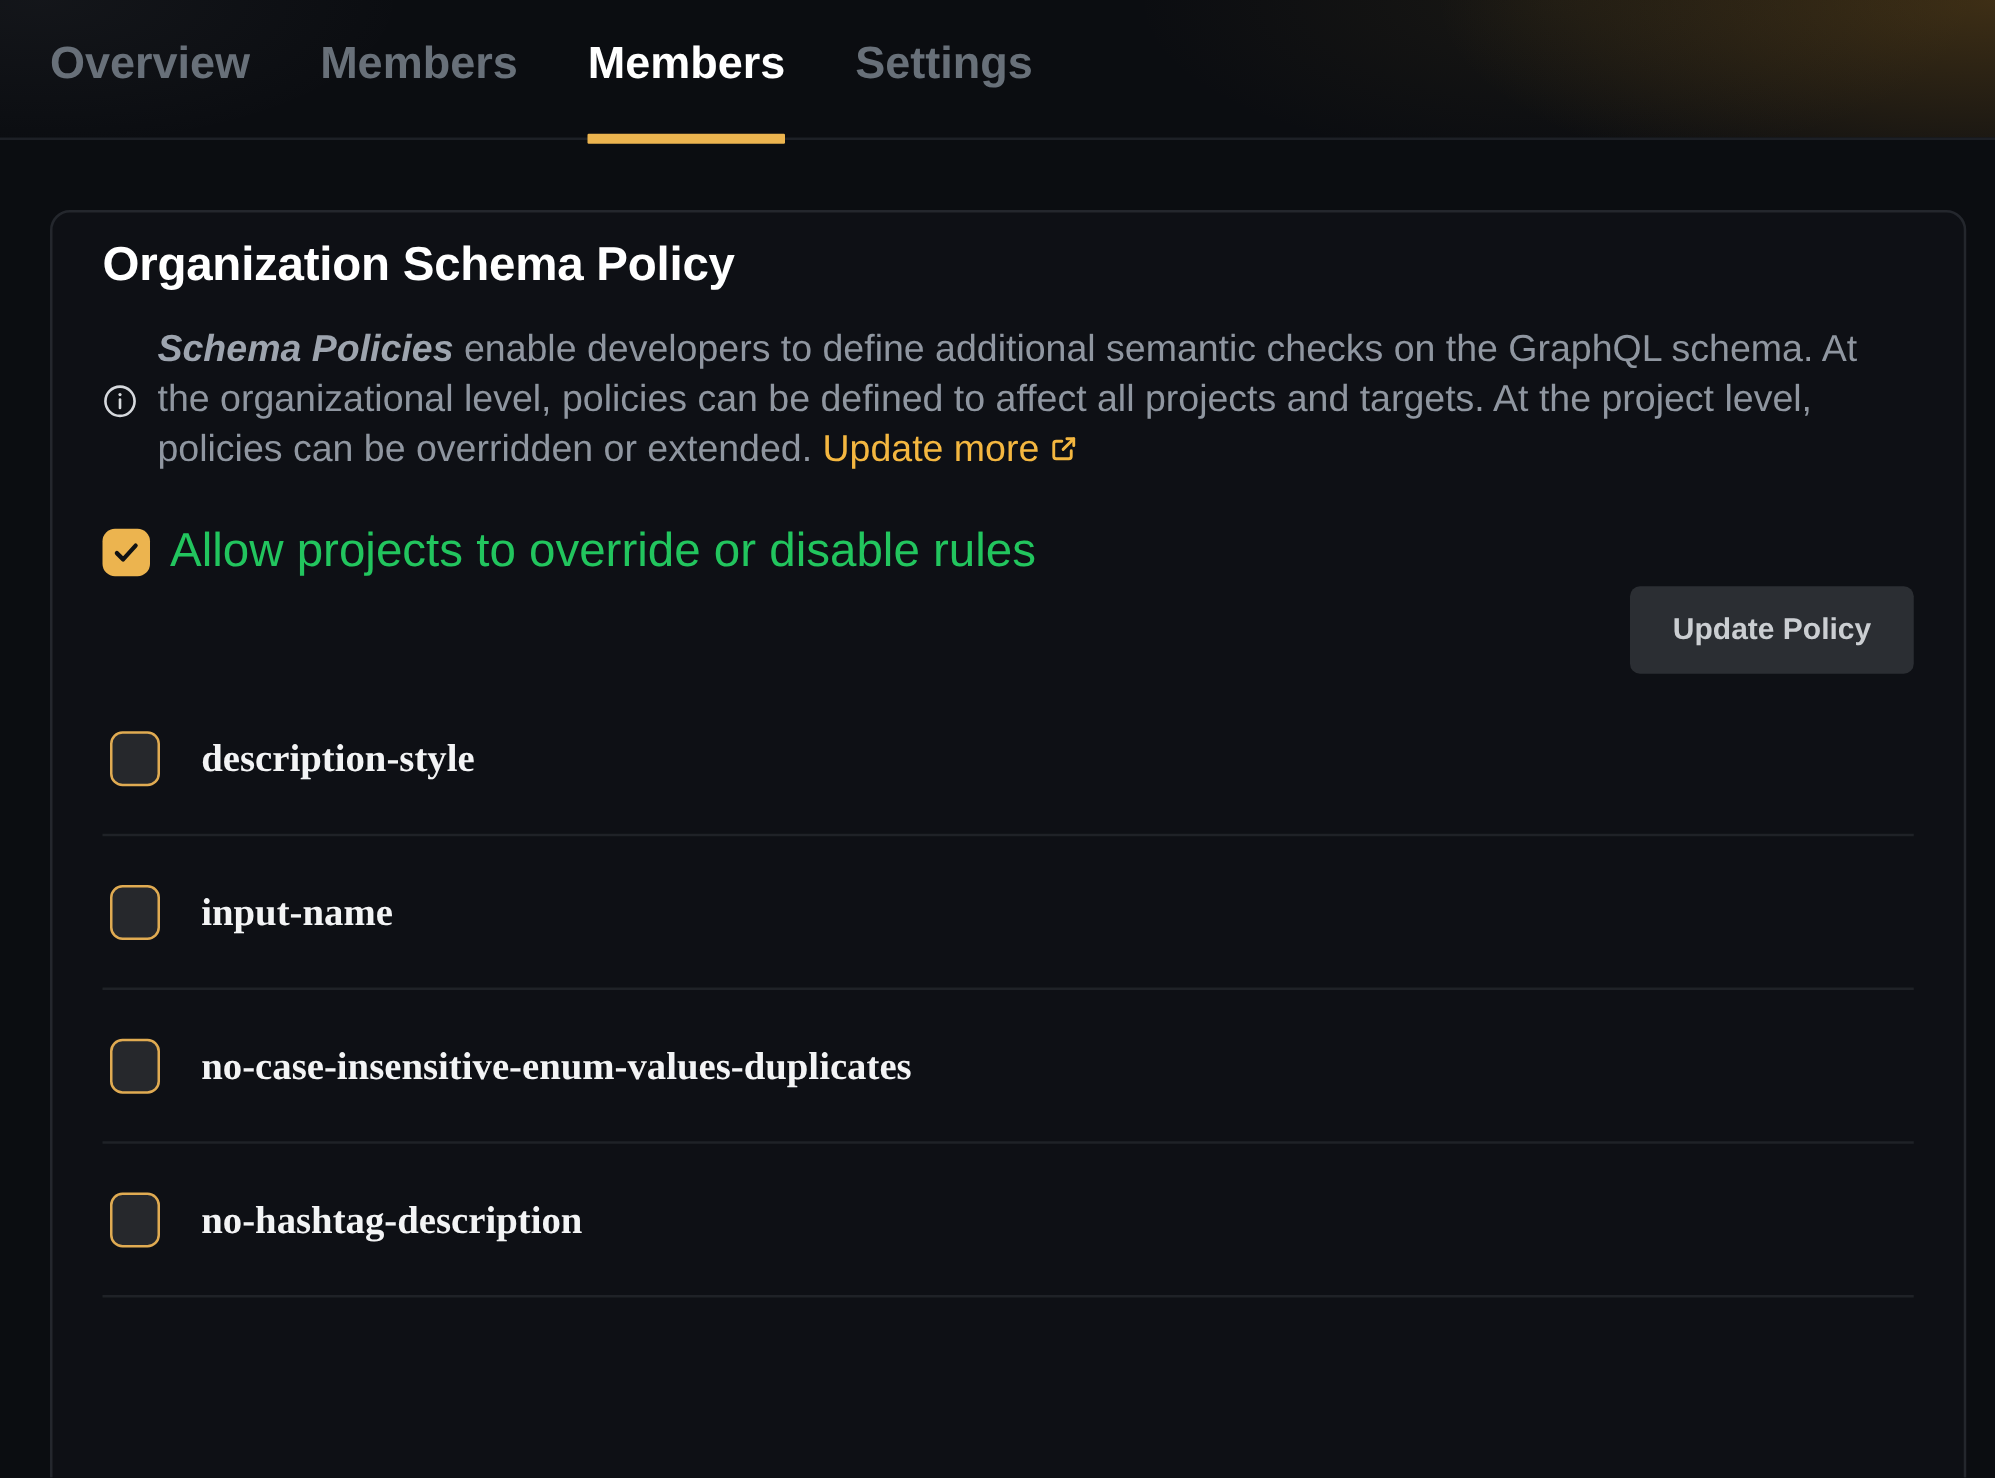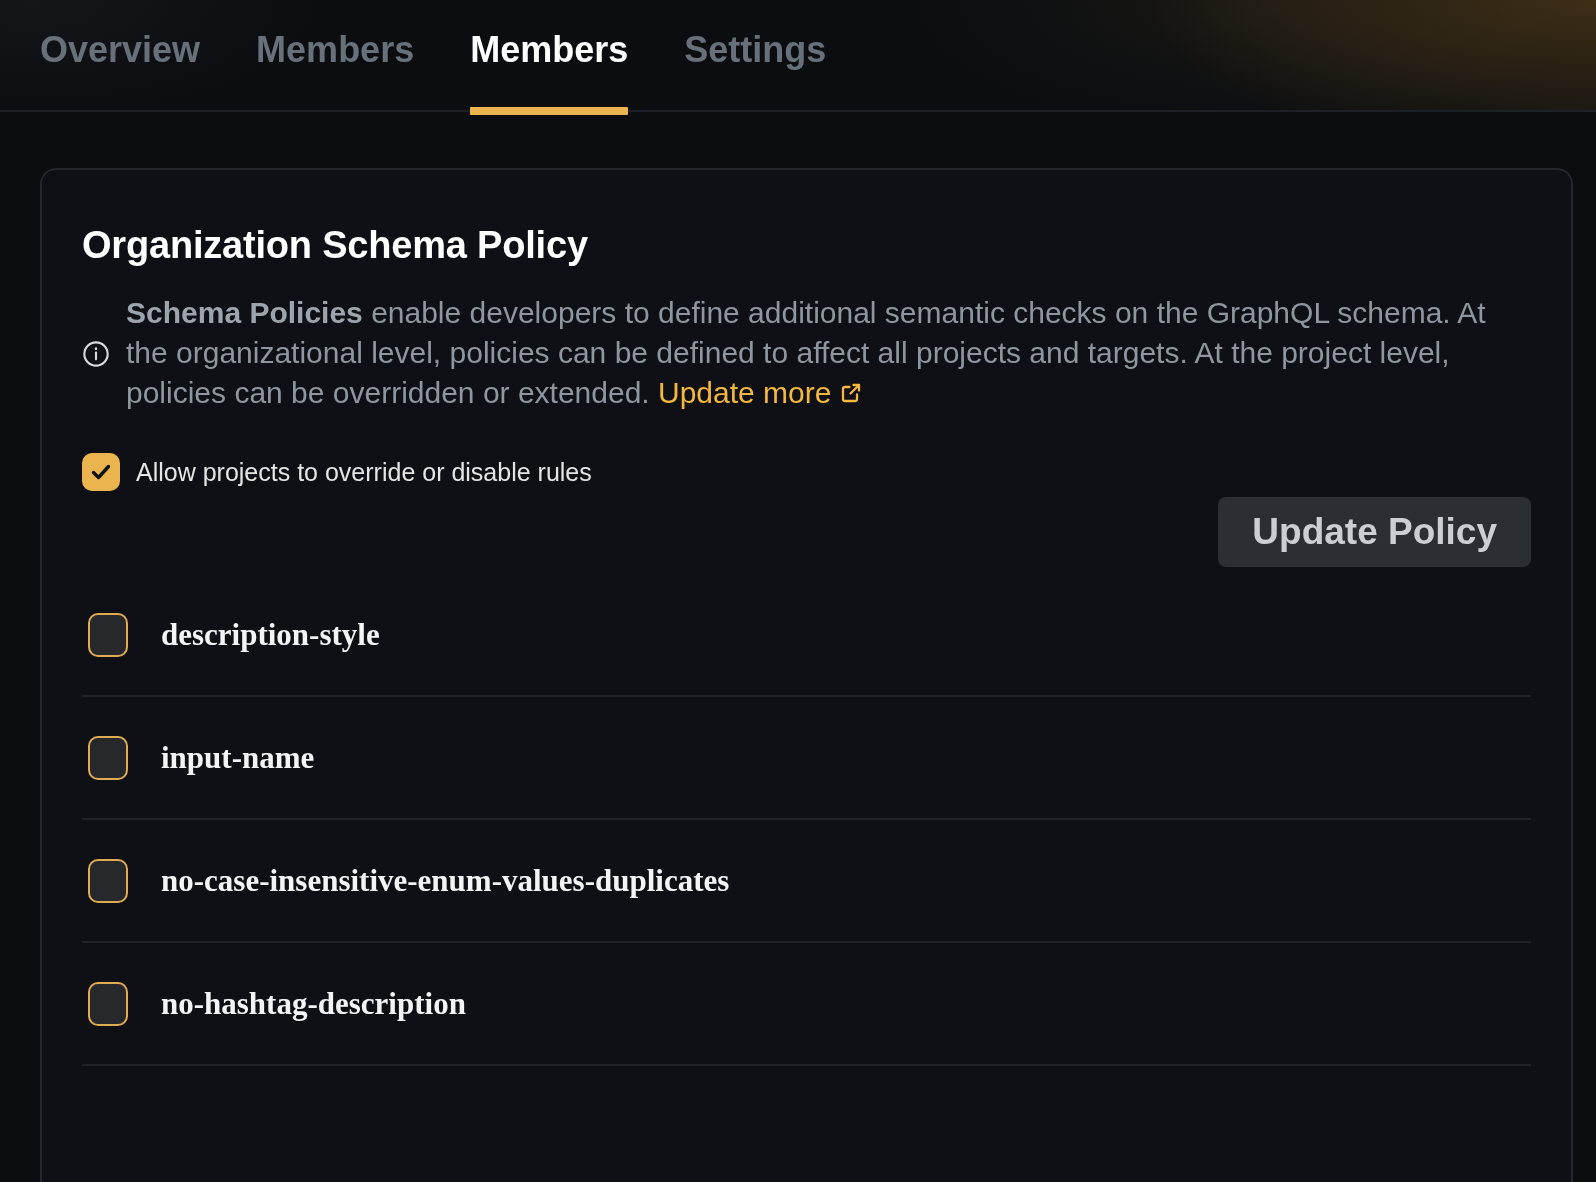--- a/index.html
+++ b/index.html
@@ -60,42 +60,41 @@
   
   .main{margin:56px 23px 0 40px;}
   .card{
     border:2px solid var(--card-border);
     border-radius:16px;
     background:var(--card-bg);
     padding:0 40px;
     height:1200px;
   }
   .card-title{
-    padding-top:34px;
+    padding-top:21px;
     font-size:38px;
     font-weight:700;
     color:#ffffff;
     letter-spacing:-.2px;
-    margin-top:20px;
   }
 
   .info-row{
     margin-top:26px;
     display:flex;
     align-items:center;
     gap:16px;
   }
   .info-icon{flex:0 0 auto;display:flex;}
   .info-text{
     max-width:1372px;
     font-size:30px;
     line-height:40px;
     color:var(--muted-text);
   }
-  .info-text b{color:#9da4ae;font-weight:700;}
+  .info-text b{color:#9da4ae;font-weight:700;font-style:italic;}
   .learn-more{
     color:var(--link);
     text-decoration:none;
     cursor:pointer;
     font-weight:400;
   }
   .ext-icon{display:inline-block;vertical-align:-2px;margin-left:8px;}
 
   .allow-row{
     margin-top:38px;
@@ -105,38 +104,38 @@
   }
   .checkbox-checked{
     width:38px;height:38px;
     border-radius:10px;
     background:var(--accent);
     display:flex;align-items:center;justify-content:center;
     cursor:pointer;
     flex:0 0 auto;
   }
   .allow-label{
-    font-size:25px;
-    color:#e5e5e5;
+    font-size:38px;
+    color:#22c55e;
   }
 
   .button-row{
     display:flex;
     justify-content:flex-end;
     margin-top:6px;
   }
   .update-button{
     height:70px;
     padding:0 34px;
     border:none;
     border-radius:8px;
     background:var(--button-bg);
     color:var(--button-text);
     font-family:"Liberation Sans", sans-serif;
-    font-size:37px;
+    font-size:24px;
     font-weight:700;
     cursor:pointer;
   }
 
   
   .rules{margin-top:7px;}
   .rule-row{
     height:123px;
     display:flex;
     align-items:center;

